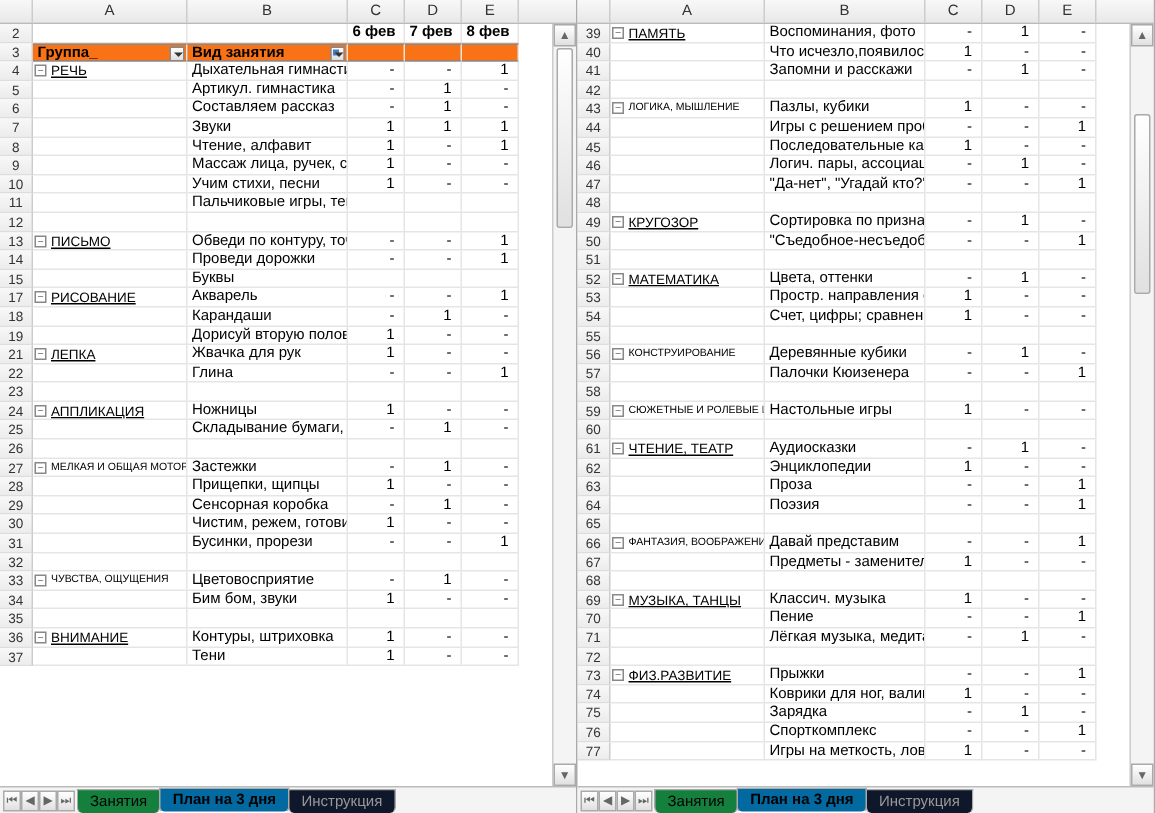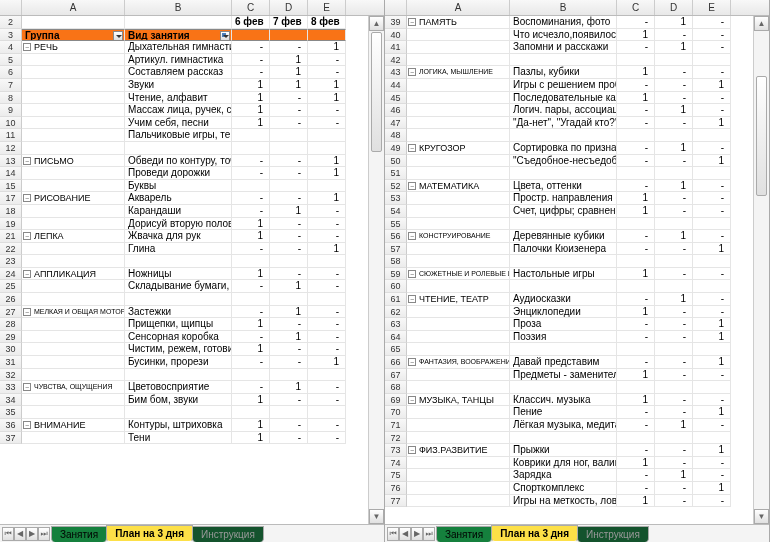--- a/index.html
+++ b/index.html
@@ -63,21 +63,21 @@
     border-right: 1px solid #e5e5e5;
     border-bottom: 1px solid #e5e5e5;
     padding: 0 3px;
     overflow: hidden;
     white-space: nowrap;
     text-overflow: clip;
     font-size: 10px;
     color: #000;
   }
   .cell.num { text-align: right; padding-right: 6px; }
-  .cell.cat { font-weight: normal; position: relative; padding-left: 12px; text-transform: uppercase; font-size: 9px; }
+  .cell.cat { font-weight: normal; position: relative; padding-left: 12px; text-transform: uppercase; font-size: 9px; text-decoration: underline; }
   .cell.cat-small { font-size: 7px; padding-left: 12px; position: relative; }
   .collapse {
     position: absolute;
     left: 1px;
     top: 2px;
     width: 8px;
     height: 8px;
     border: 1px solid #888;
     font-size: 7px;
     line-height: 7px;
@@ -144,26 +144,26 @@
     background: linear-gradient(#fff,#e0e0e0);
     font-size: 8px;
     line-height: 12px;
     text-align: center;
     color: #666;
   }
   .tab {
     padding: 2px 8px;
     border: 1px solid #aaa;
     border-bottom: none;
-    background: #14532d;
+    background: #0f172a;
     border-radius: 0 0 4px 4px;
     margin-left: -1px;
   }
   .tab.green { background: #15803d; }
-  .tab.active { background: #fde047; font-weight: bold; border-bottom: 1px solid #fff; }
+  .tab.active { background: #0369a1; font-weight: bold; border-bottom: 1px solid #fff; }
   .scrollbar-v {
     position: absolute;
     right: 0;
     top: 16px;
     bottom: 18px;
     width: 16px;
     background: #f4f4f4;
     border-left: 1px solid #ccc;
   }
   .sb-btn {
@@ -257,21 +257,21 @@
         <div class="rownum">9</div>
         <div class="cell cw-a"></div>
         <div class="cell cw-b">Массаж лица, ручек, су джок</div>
         <div class="cell cw-c num">1</div>
         <div class="cell cw-d num">-</div>
         <div class="cell cw-e num">-</div>
       </div>
       <div class="row">
         <div class="rownum">10</div>
         <div class="cell cw-a"></div>
-        <div class="cell cw-b">Учим себя, песни</div>
+        <div class="cell cw-b">Учим стихи, песни</div>
         <div class="cell cw-c num">1</div>
         <div class="cell cw-d num">-</div>
         <div class="cell cw-e num">-</div>
       </div>
       <div class="row">
         <div class="rownum">11</div>
         <div class="cell cw-a"></div>
         <div class="cell cw-b">Пальчиковые игры, тени</div>
         <div class="cell cw-c num"></div>
         <div class="cell cw-d num"></div>

